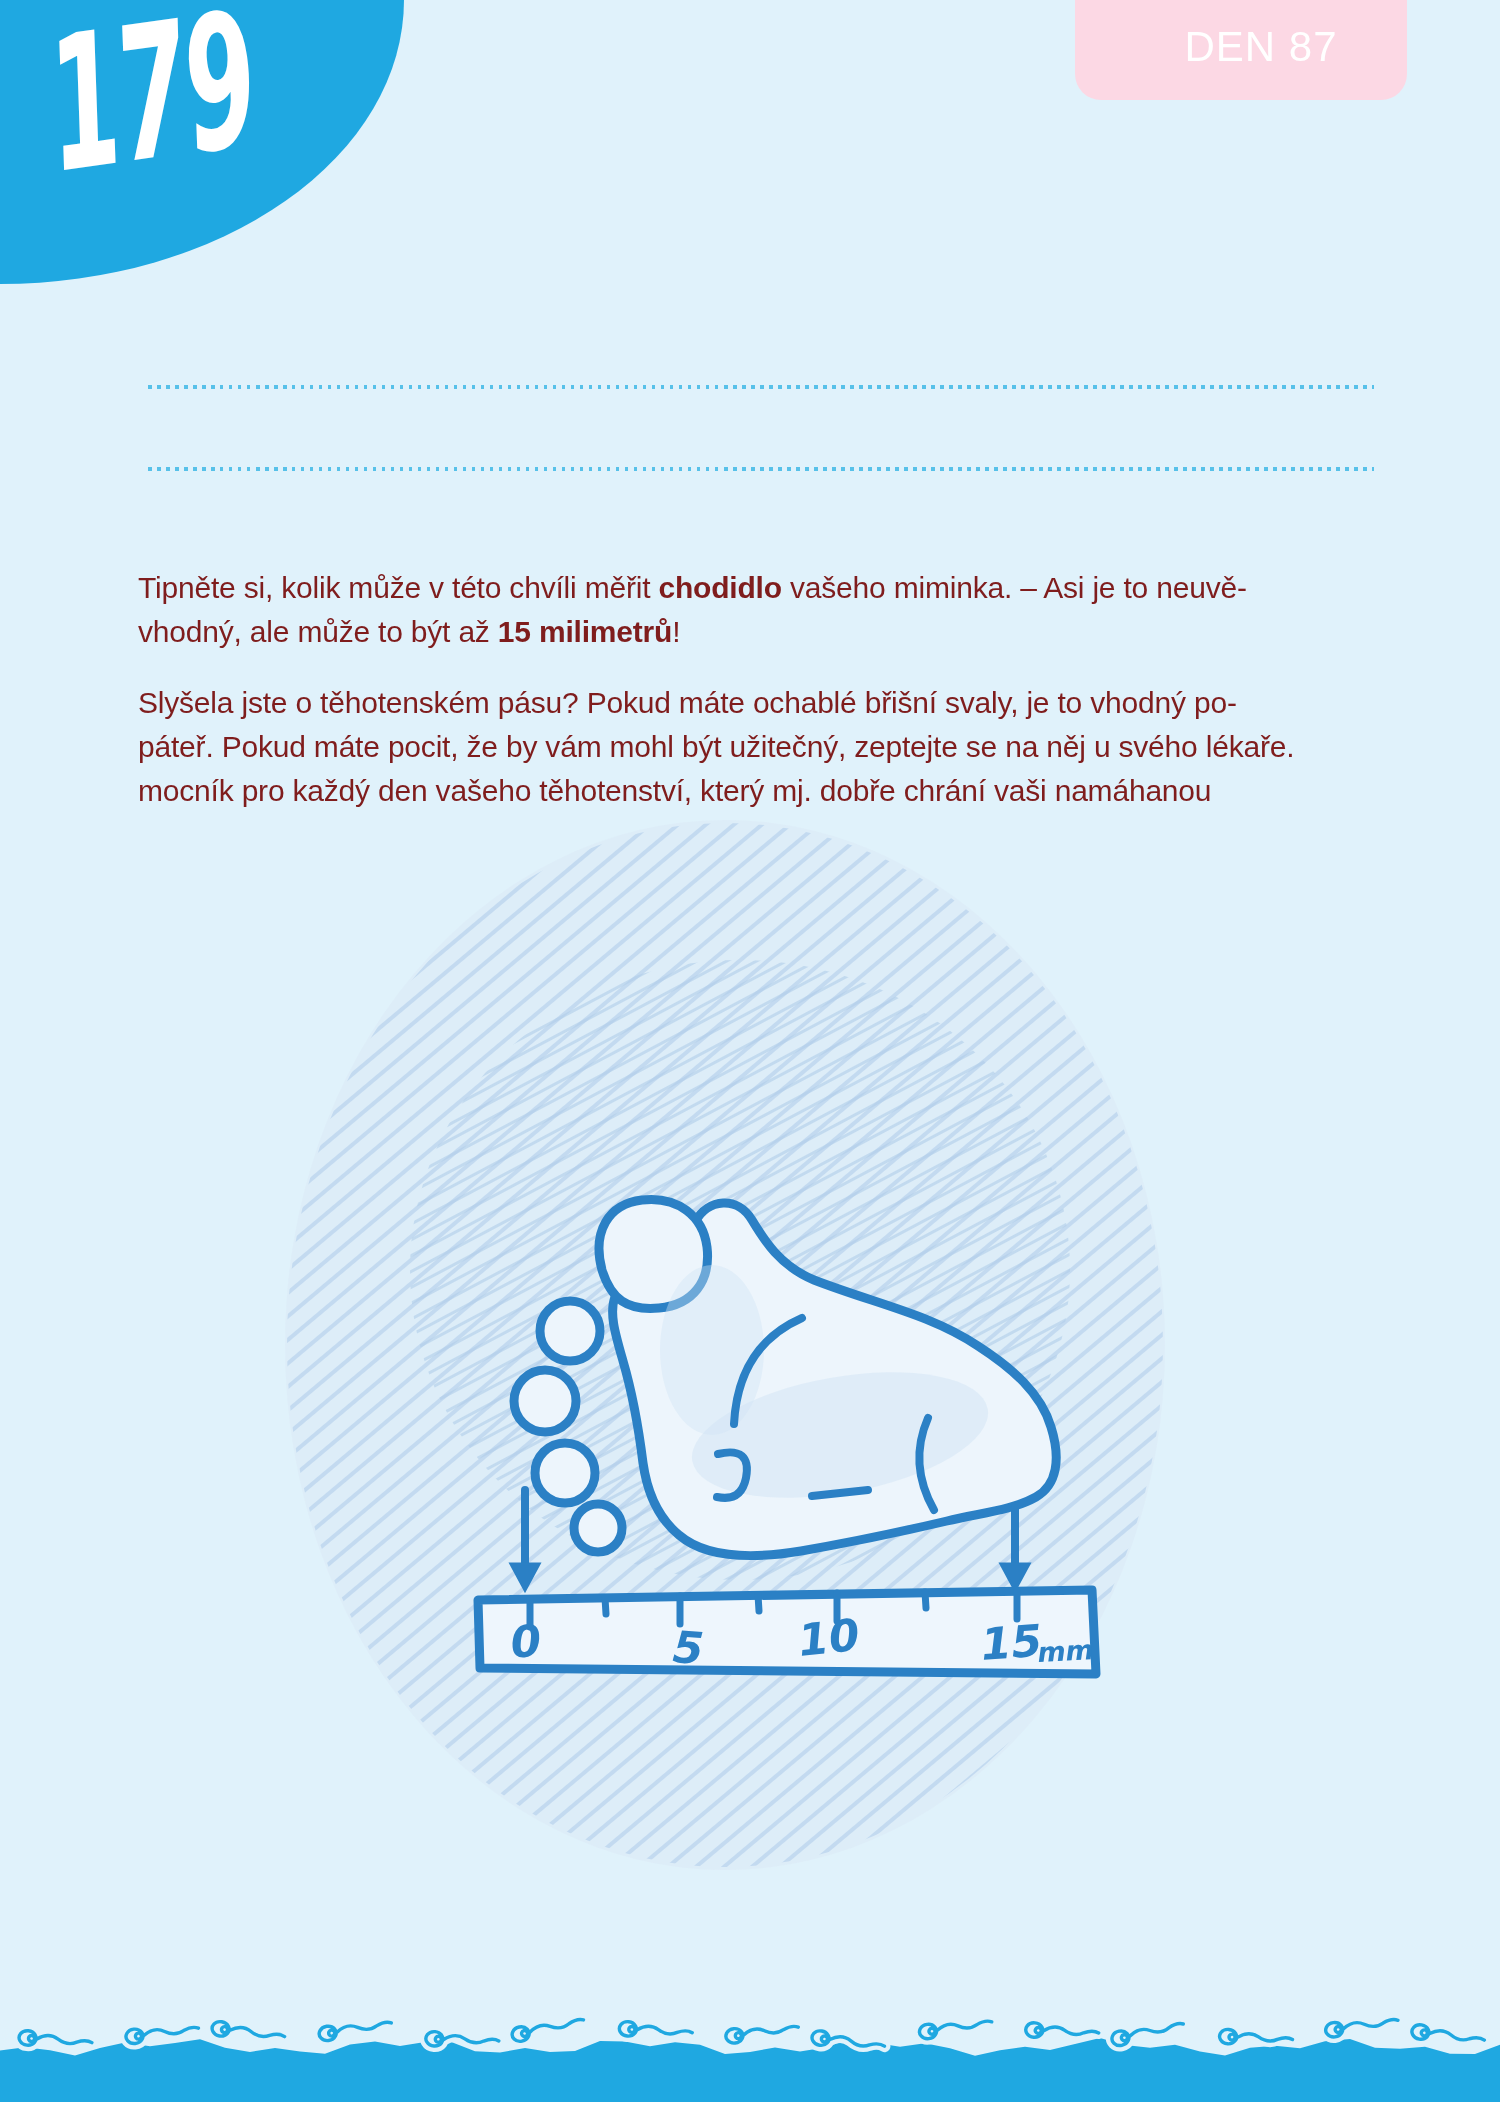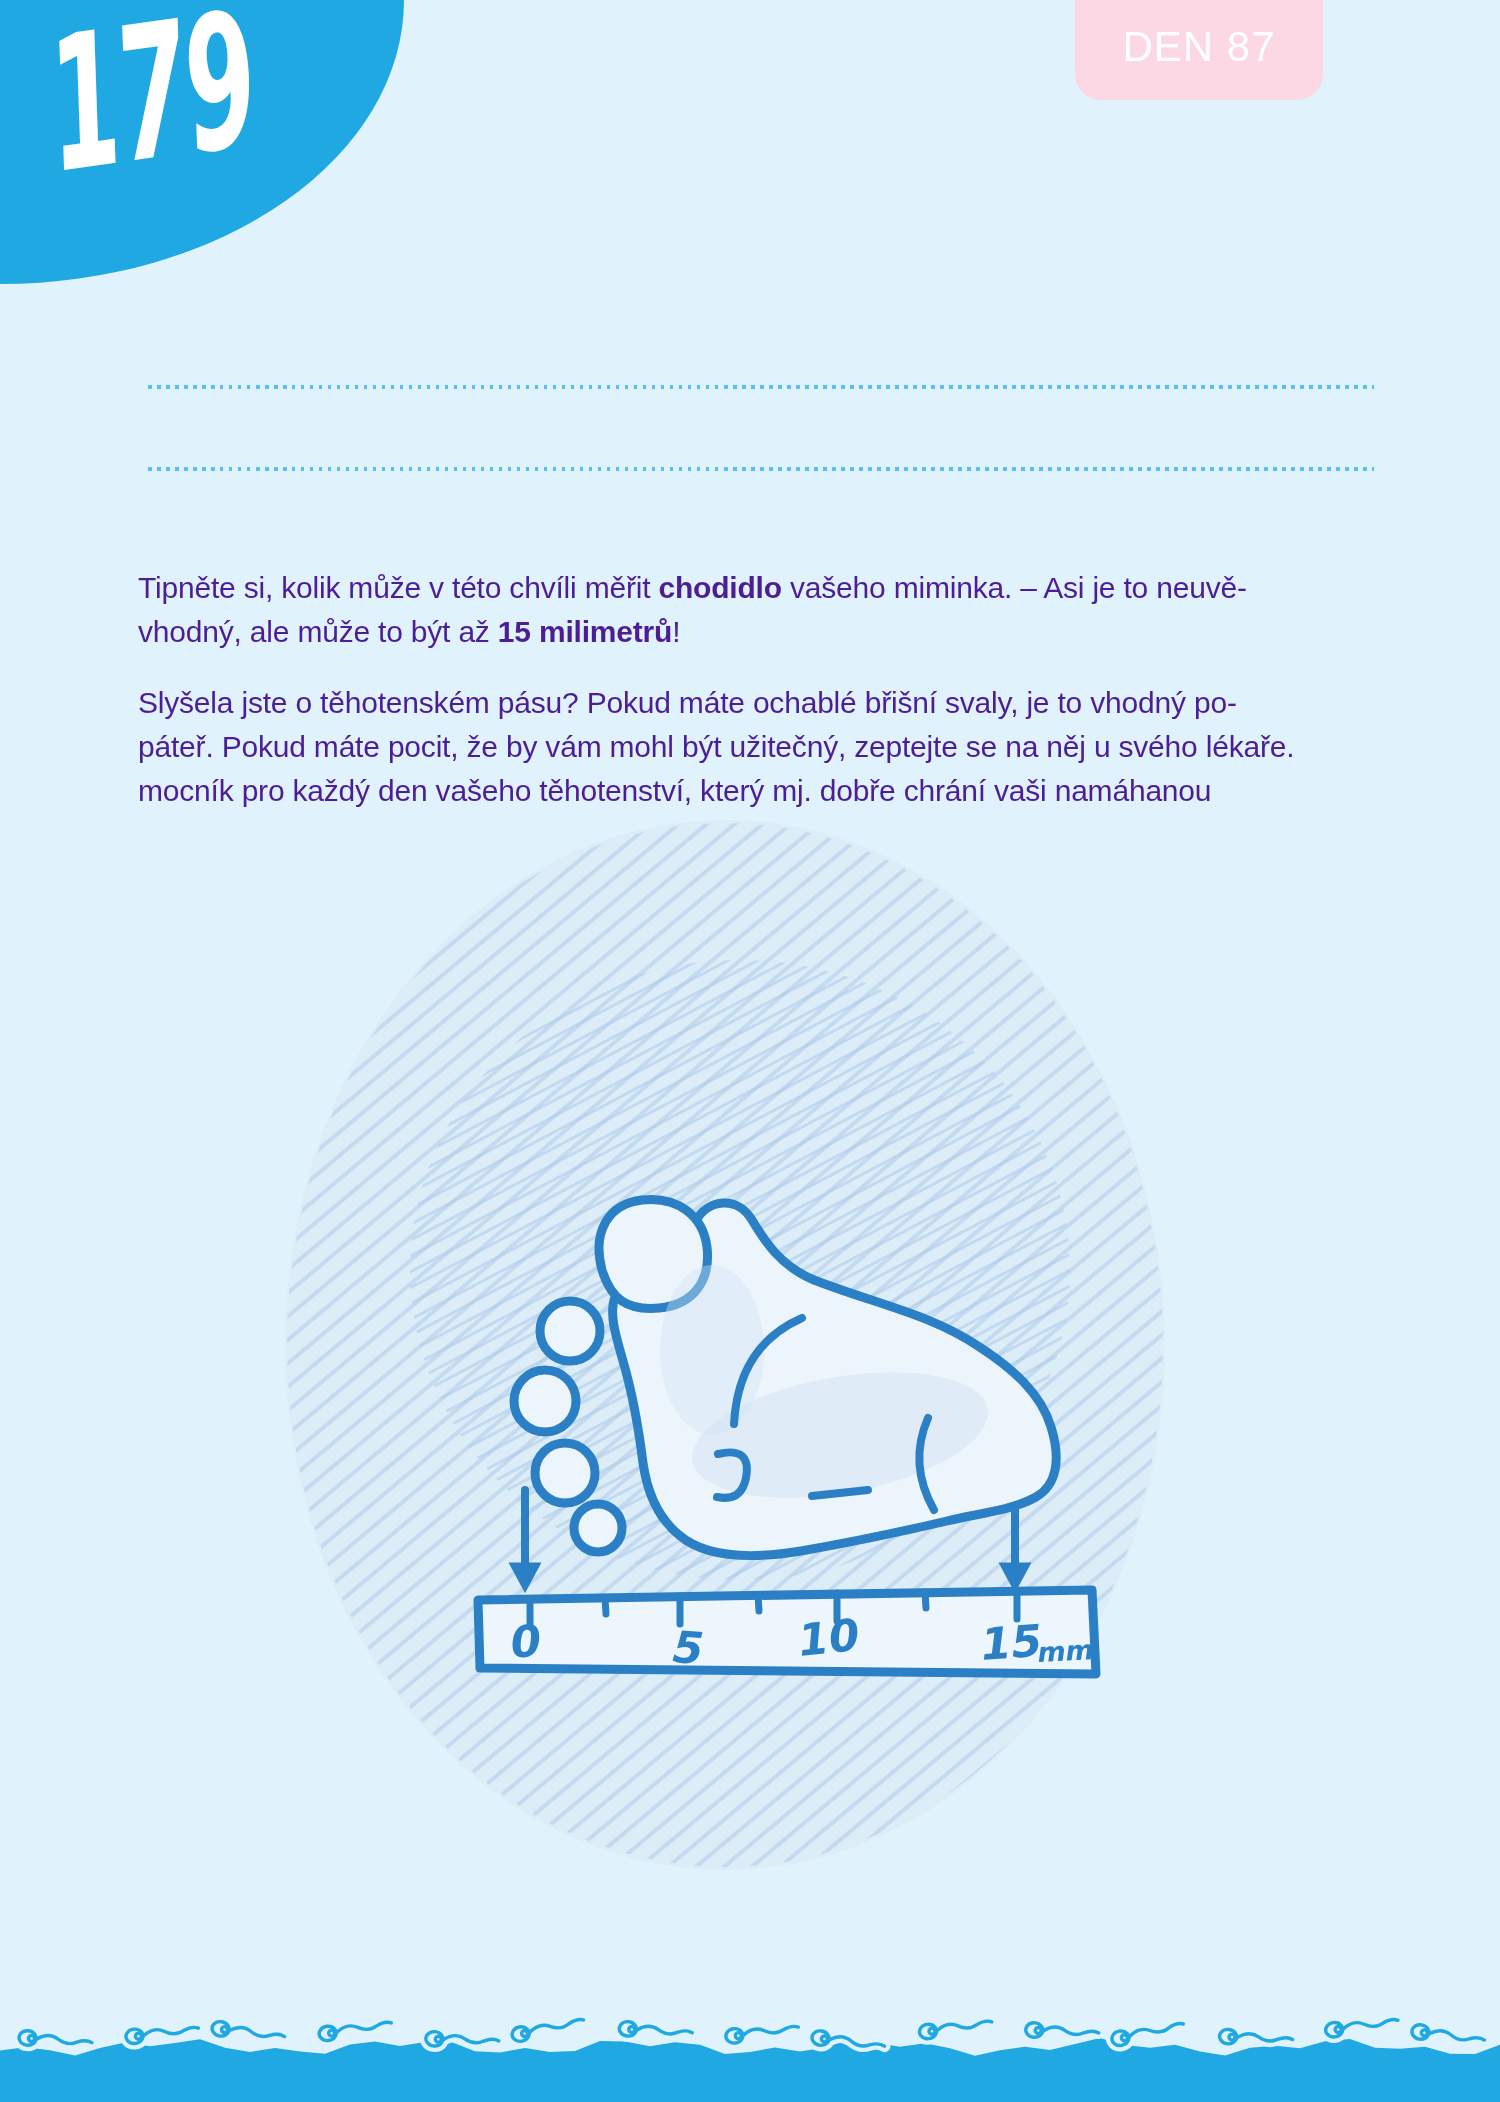--- a/index.html
+++ b/index.html
@@ -15,39 +15,39 @@
   }
   .pagenum{
     position:absolute;top:16px;left:38px;
     color:#ffffff;font-family:"DejaVu Sans", sans-serif;
     font-weight:bold;font-style:italic;font-size:185px;line-height:1;
     transform:rotate(-8deg) scaleX(0.55);transform-origin:left top;
     letter-spacing:-6px;
   }
   
   .badge{
-    position:absolute;top:0;left:1075px;width:248px;height:100px;
+    position:absolute;top:0;left:1075px;width:292px;height:100px;
     background:#fcd8e4;border-radius:0 0 26px 26px;
-    display:flex;align-items:center;justify-content:center;
+    display:flex;align-items:center;justify-content:center;padding-left:40px;
   }
   .badge span{
     color:#ffffff;font-size:42px;font-weight:400;letter-spacing:1px;
     padding-bottom:6px;
   }
   
   .dotline{
     position:absolute;left:148px;width:1226px;height:4px;
     background:repeating-linear-gradient(to right,#57c1e9 0 3.5px,transparent 3.5px 9px);
   }
   .dl1{top:385px;}
   .dl2{top:467px;}
   
   .textblock{
     position:absolute;left:138px;top:566px;width:1300px;
-    color:#4c1d95;font-size:30px;line-height:44px;letter-spacing:-0.2px;
+    color:#7f1d1d;font-size:30px;line-height:44px;letter-spacing:-0.2px;
   }
   .para{margin:0 0 27px 0;}
   .tline{white-space:nowrap;}
   .tline .b{font-weight:700;}
   
   .illu{position:absolute;left:240px;top:790px;}
   
   .wave{position:absolute;left:0;bottom:0;width:1500px;height:95px;display:block;}
 </style>
 </head>

